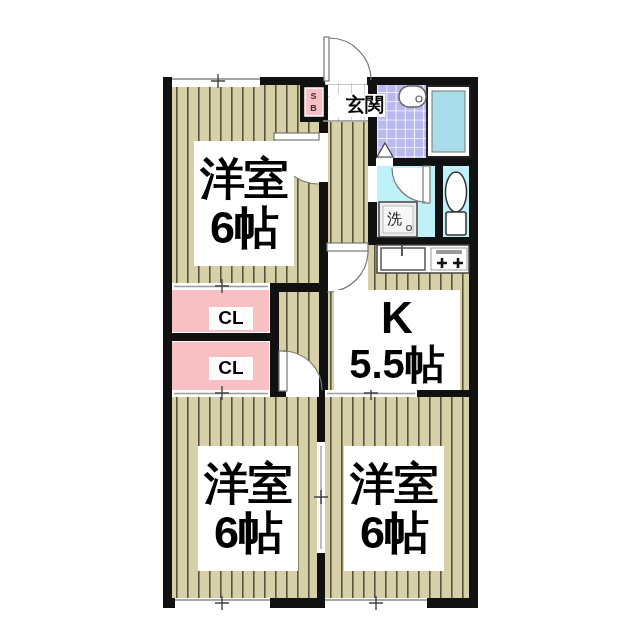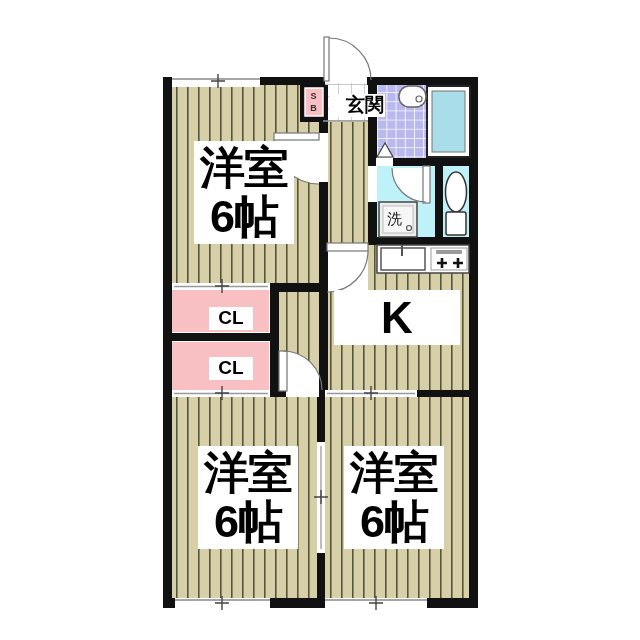--- a/index.html
+++ b/index.html
@@ -1,21 +1,21 @@
 <!DOCTYPE html>
 <html><head>
 <meta charset="utf-8">
 <style>
   html,body{margin:0;padding:0;background:#fff;}
   .canvas{position:relative;width:640px;height:640px;background:#ffffff;overflow:hidden;
           font-family:"Liberation Sans","DejaVu Sans",sans-serif;}
   .canvas svg{position:absolute;left:0;top:0;}
   .lbl{position:absolute;background:#ffffff;color:#000;text-align:center;font-weight:700;}
   .lbl .ln{display:block;}
-  .room-lbl{width:100px;line-height:1.08;font-size:45px;letter-spacing:-1px;padding:3px 0;}
+  .room-lbl{width:100px;line-height:1.08;font-size:45px;letter-spacing:-1px;padding:14px 0;}
   .k-lbl{width:126px;line-height:1.12;padding:3px 0;}
   .k-lbl .k-name{font-size:44px;}
   .k-lbl .k-size{font-size:40px;}
   .cl-lbl{width:44px;font-size:19px;line-height:1.2;text-align:center;}
   .genkan-lbl{font-size:19px;line-height:1.2;padding:0 1px;}
   .sb-lbl{width:17px;font-size:9px;line-height:1.35;background:transparent;color:#333;}
   .laundry-lbl{font-size:15px;font-weight:400;background:transparent;color:#111;}
 </style>
 </head>
 <body>
@@ -153,20 +153,21 @@
     <path d="M314 497 H328 M321 490 V504"></path>
   </g>
 </svg>
 
   <div class="lbl room-lbl" style="left:194px;top:141px;">
     <span class="ln">洋室</span>
     <span class="ln">6帖</span>
   </div>
   <div class="lbl k-lbl" style="left:334px;top:290px;">
     <span class="ln k-name">K</span>
+    <span class="ln k-size">5.5帖</span>
   </div>
   <div class="lbl room-lbl" style="left:198px;top:446px;">
     <span class="ln">洋室</span>
     <span class="ln">6帖</span>
   </div>
   <div class="lbl room-lbl" style="left:344px;top:446px;">
     <span class="ln">洋室</span>
     <span class="ln">6帖</span>
   </div>
   <div class="lbl cl-lbl" style="left:209px;top:307px;">

